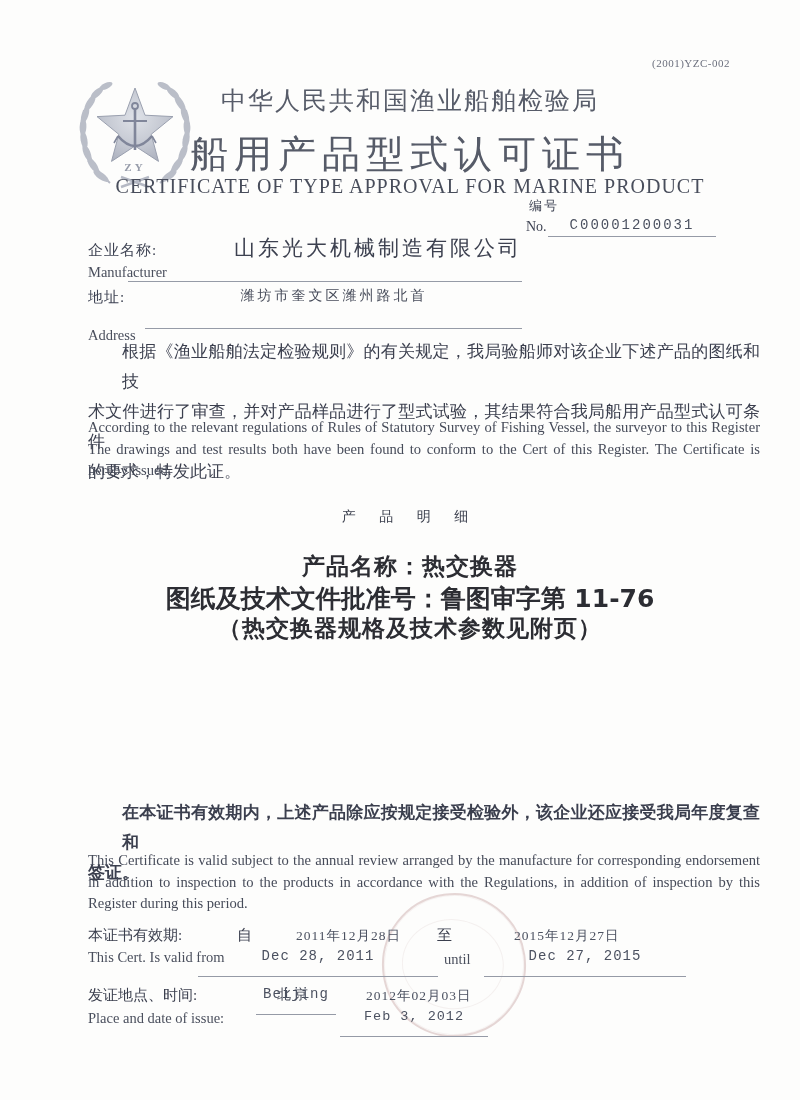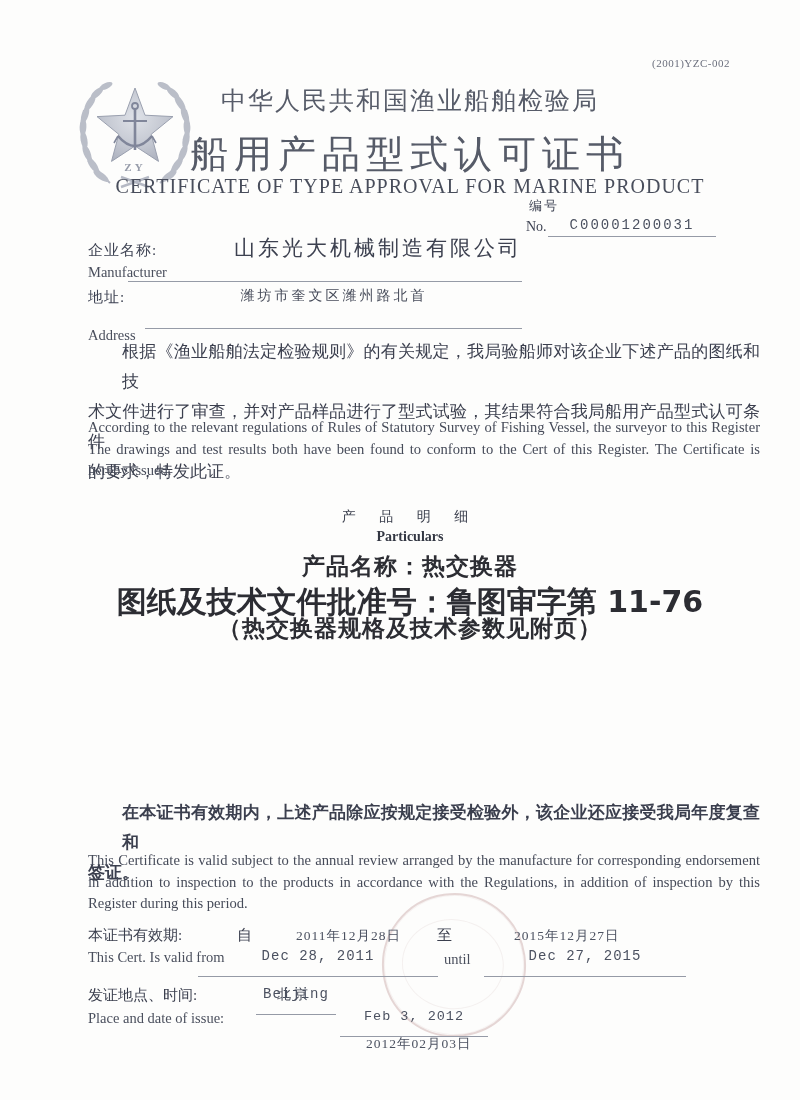--- a/index.html
+++ b/index.html
@@ -36,39 +36,39 @@
   .para-en{left:88px;width:672px;font-size:14.6px;line-height:21.5px;color:#464b59;}
   .jl{text-align:justify;text-align-last:justify;}
   .statement-cn{top:337px;}
   .statement-en{top:417px;}
   .indent{padding-left:34px;}
   .part-head-cn{top:508px;left:40px;width:740px;font-size:14px;letter-spacing:10px;color:#3c404e;}
   .part-head-en{top:529px;left:40px;width:740px;font-size:14px;font-weight:bold;color:#333743;}
   .part-line{left:40px;width:740px;font-weight:bold;color:#2c2d33;
     font-family:"DejaVu Sans","Liberation Sans",sans-serif;}
   .part-name{top:551px;font-size:23px;letter-spacing:1px;}
-  .part-approval{top:582px;font-size:30px;}
+  .part-approval{top:582px;font-size:25px;}
   .part-note{top:613px;font-size:23px;letter-spacing:1px;}
   .review-cn{top:798px;font-weight:bold;}
   .review-en{top:850px;}
   .v-row-cn{font-size:15px;color:#3b3f4e;}
   .v-label-cn{top:926px;left:88px;}
   .v-from{top:926px;left:237px;}
   .v-date1-cn{top:927px;left:296px;font-size:13.5px;letter-spacing:1px;color:#4b5160;}
   .v-to{top:926px;left:437px;}
   .v-date2-cn{top:927px;left:514px;font-size:13.5px;letter-spacing:1px;color:#4b5160;}
   .v-label-en{top:949px;left:88px;}
   .fill-line{border-bottom:1px solid #959aa6;text-align:center;font-size:14px;letter-spacing:1px;
     color:#4b5160;padding-bottom:12px;}
   .v-line1{top:948px;left:198px;width:240px;}
   .v-until{top:951px;left:444px;font-size:14.5px;color:#4a4f5d;}
   .v-line2{top:948px;left:484px;width:202px;}
   .i-label-cn{top:986px;left:88px;}
   .i-place-cn{top:986px;left:277px;font-size:14px;letter-spacing:3px;color:#454a58;}
-  .i-date-cn{top:987px;left:366px;font-size:13.5px;letter-spacing:1px;color:#4b5160;margin-top:48px;}
+  .i-date-cn{top:987px;left:366px;font-size:13.5px;letter-spacing:1px;color:#4b5160;}
   .i-label-en{top:1010px;left:88px;}
   .i-line1{top:986px;left:256px;width:80px;font-size:14px;}
   .i-line2{top:1009px;left:340px;width:148px;font-size:13.5px;}
   .stamp{
     top:893px;left:382px;width:140px;height:140px;border-radius:50%;
     border:2px solid rgba(199,166,166,.45);pointer-events:none;
     box-shadow:inset 0 0 0 1px rgba(199,166,166,.12);
     transform:rotate(-8deg);
   }
   .stamp::after{
@@ -158,21 +158,20 @@
     <div class="jl">术文件进行了审查，并对产品样品进行了型式试验，其结果符合我局船用产品型式认可条件</div>
     <div>的要求，特发此证。</div>
   </div>
   <div class="abs para-en statement-en">
     <div class="jl">According to the relevant regulations of Rules of Statutory Survey of Fishing Vessel, the surveyor to this Register</div>
     <div class="jl">The drawings and test results both have been found to conform to the Cert of this Register. The Certificate is</div>
     <div>hereby issued.</div>
   </div>
 
   <div class="abs part-head-cn center cn">产 品 明 细</div>
-  <div class="abs part-head-en center en">Particulars</div>
   <div class="abs part-line part-name center">产品名称：热交换器</div>
   <div class="abs part-line part-approval center">图纸及技术文件批准号：鲁图审字第 11-76</div>
   <div class="abs part-line part-note center">（热交换器规格及技术参数见附页）</div>
 
   <div class="abs para-cn review-cn">
     <div class="jl indent">在本证书有效期内，上述产品除应按规定接受检验外，该企业还应接受我局年度复查和</div>
     <div>签证。</div>
   </div>
   <div class="abs para-en review-en">
     <div class="jl">This Certificate is valid subject to the annual review arranged by the manufacture for corresponding endorsement</div>

